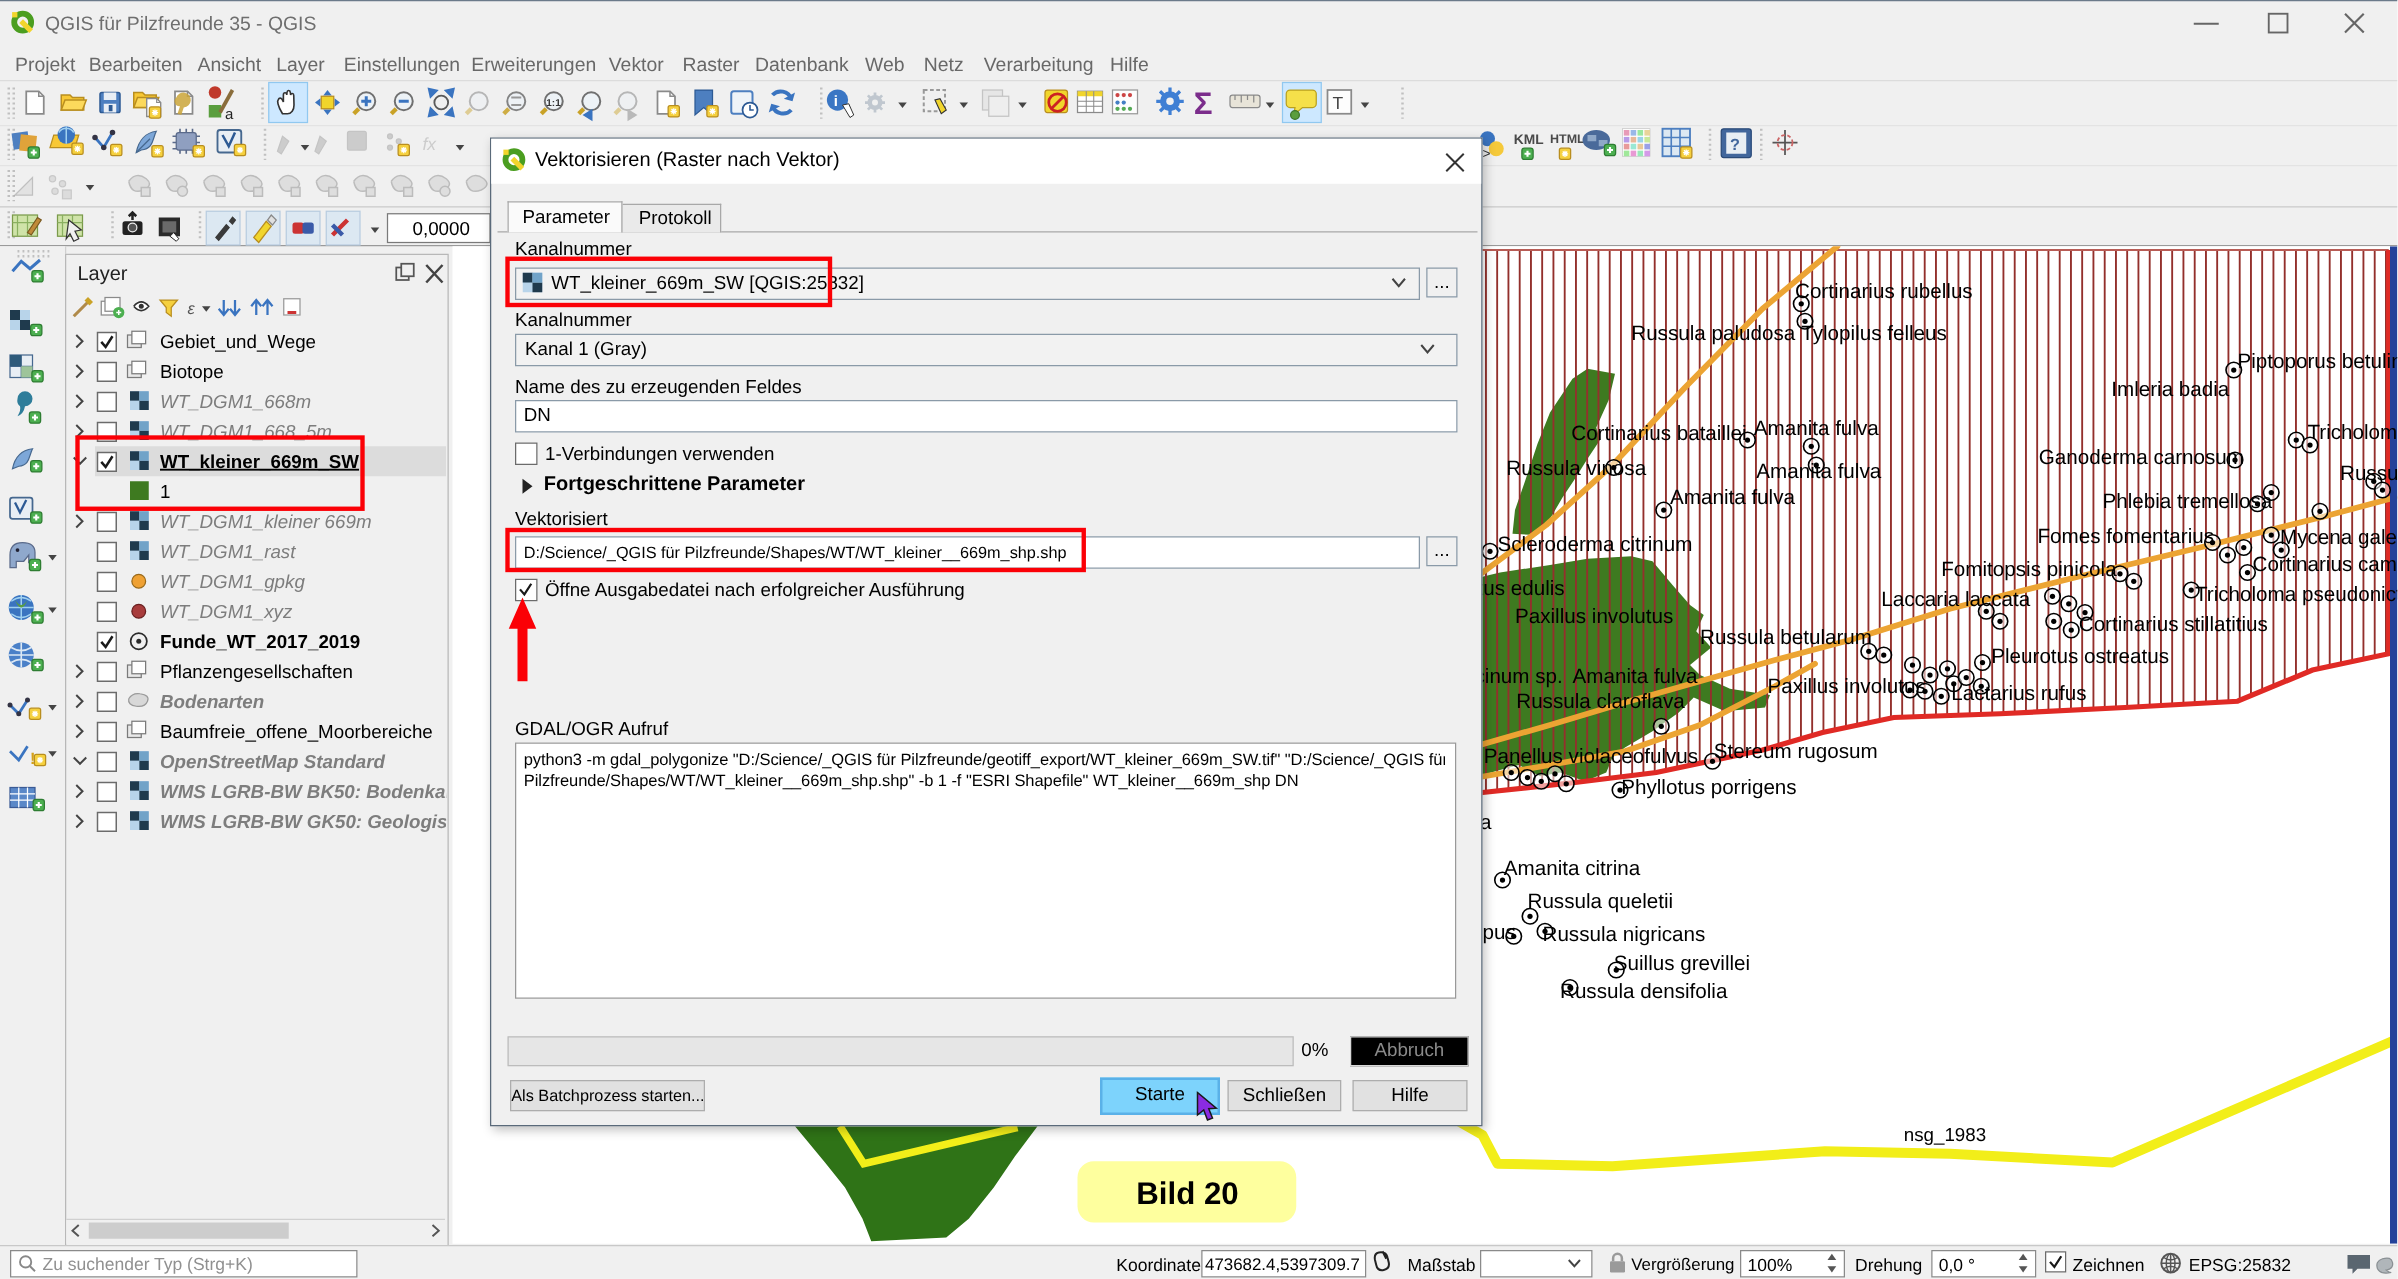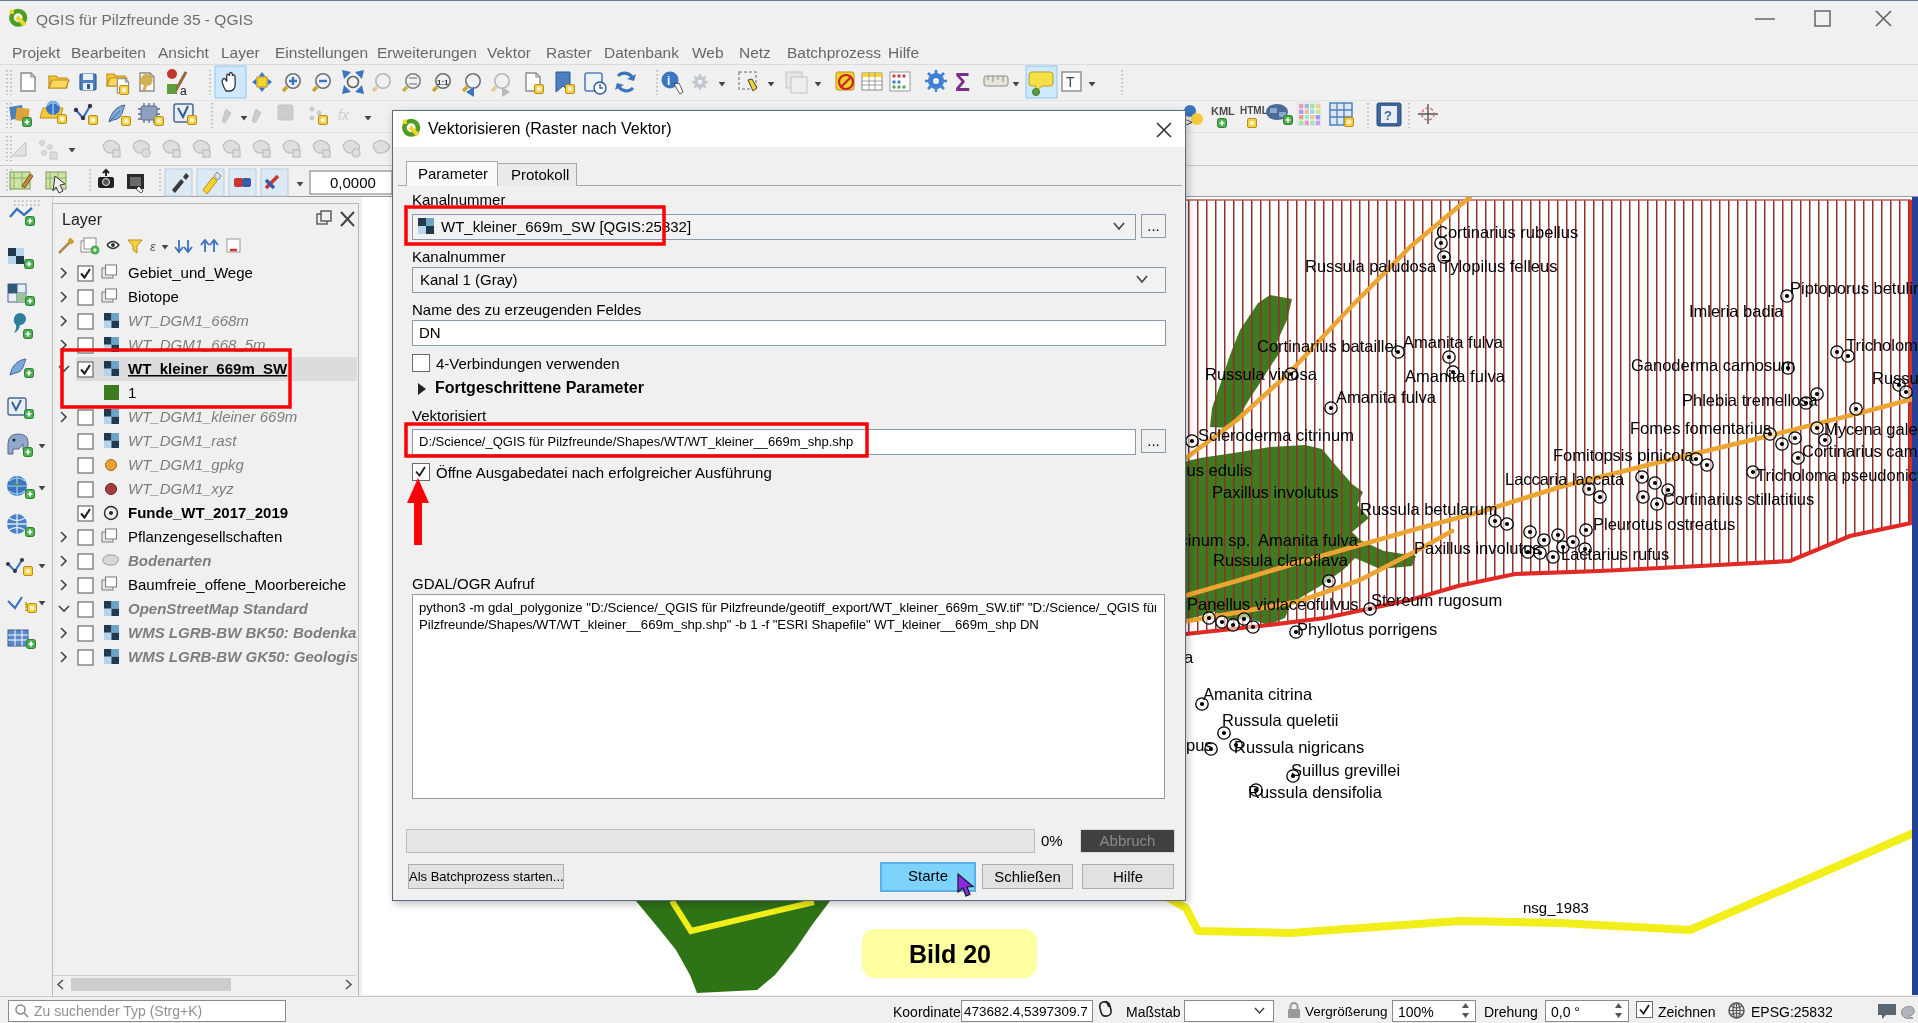--- a/index.html
+++ b/index.html
@@ -28,21 +28,21 @@
 <span class="mi" style="left:71px">Bearbeiten</span>
 <span class="mi" style="left:158px">Ansicht</span>
 <span class="mi" style="left:221px">Layer</span>
 <span class="mi" style="left:275px">Einstellungen</span>
 <span class="mi" style="left:377px">Erweiterungen</span>
 <span class="mi" style="left:487px">Vektor</span>
 <span class="mi" style="left:546px">Raster</span>
 <span class="mi" style="left:604px">Datenbank</span>
 <span class="mi" style="left:692px">Web</span>
 <span class="mi" style="left:739px">Netz</span>
-<span class="mi" style="left:787px">Batchprozess</span>
+<span class="mi" style="left:787px">Verarbeitung</span>
 <span class="mi" style="left:888px">Hilfe</span>
 <div class="abs" style="left:0;top:64px;width:1918px;height:1px;background:#dcdcdc"></div>
 <div class="abs" style="left:0;top:100px;width:1918px;height:1px;background:#e3e3e3"></div>
 <div class="abs" style="left:0;top:132px;width:1918px;height:1px;background:#e3e3e3"></div>
 <div class="abs" style="left:0;top:165px;width:1918px;height:1px;background:#c9c9c9"></div>
 <div class="abs" style="left:0;top:196px;width:1918px;height:1px;background:#9a9a9a"></div>
 
 <svg class="abs" style="left:0;top:64px" width="1918" height="133" viewBox="0 64 1918 133">
 <defs>
 <g id="mag">
@@ -814,40 +814,40 @@
 <div class="lbl" style="left:19px;top:137px">Kanalnummer</div>
 <div class="abs" style="left:19px;top:156px;width:752px;height:24px;background:#f2f2f2;border:1px solid #8a9aa8"></div>
 <div class="lbl" style="left:27px;top:160px">Kanal 1 (Gray)</div>
 <svg class="abs" style="left:742px;top:163px" width="14" height="10" viewBox="0 0 14 10">
       <path d="M2,2 L7,8 L12,2" fill="none" stroke="#444" stroke-width="1.6"></path>
     </svg>
 <div class="lbl" style="left:19px;top:190px">Name des zu erzeugenden Feldes</div>
 <div class="abs" style="left:19px;top:209px;width:752px;height:24px;background:#fff;border:1px solid #8a9aa8"></div>
 <div class="lbl" style="left:26px;top:213px">DN</div>
 <div class="abs" style="left:19px;top:243px;width:16px;height:16px;background:#fff;border:1px solid #6b6b6b"></div>
-<div class="lbl" style="left:43px;top:244px">4-Verbindungen verwenden</div>
+<div class="lbl" style="left:43px;top:244px">1-Verbindungen verwenden</div>
 <svg class="abs" style="left:24px;top:271px" width="10" height="14" viewBox="0 0 10 14">
       <path d="M1,1 L9,7 L1,13 Z" fill="#222"></path>
     </svg>
 <div class="lbl" style="left:42px;top:268px;font-weight:bold;font-size:16px">Fortgeschrittene Parameter</div>
 <div class="lbl" style="left:19px;top:296px">Vektorisiert</div>
 <div class="abs" style="left:19px;top:318px;width:722px;height:24px;background:#fff;border:1px solid #8a9aa8"></div>
 <div class="lbl" style="left:26px;top:323px;font-size:13px">D:/Science/_QGIS für Pilzfreunde/Shapes/WT/WT_kleiner__669m_shp.shp</div>
 <div class="btn" style="left:748px;top:318px;width:23px;height:22px;background:#f0f0f0;border-color:#8a9aa8"><span style="position:relative;top:2px">...</span></div>
 <div class="abs" style="left:19px;top:352px;width:16px;height:16px;background:#fff;border:1px solid #6b6b6b"></div>
 <svg class="abs" style="left:21px;top:354px" width="13" height="13" viewBox="0 0 13 13">
       <path d="M2,6.5 L5.5,10.5 L11,2" fill="none" stroke="#1a1a1a" stroke-width="1.8"></path>
     </svg>
 <div class="lbl" style="left:43px;top:353px">Öffne Ausgabedatei nach erfolgreicher Ausführung</div>
 <div class="lbl" style="left:19px;top:464px">GDAL/OGR Aufruf</div>
 <div class="abs" style="left:19px;top:483px;width:751px;height:203px;background:#fff;border:1px solid #999"></div>
 <div class="abs" style="left:26px;top:489px;width:737px;font-size:13.2px;line-height:16.5px;letter-spacing:-0.05px;color:#000;white-space:nowrap;overflow:hidden">python3 -m gdal_polygonize "D:/Science/_QGIS für Pilzfreunde/geotiff_export/WT_kleiner_669m_SW.tif" "D:/Science/_QGIS für<br>Pilzfreunde/Shapes/WT/WT_kleiner__669m_shp.shp" -b 1 -f "ESRI Shapefile" WT_kleiner__669m_shp DN</div>
 <div class="abs" style="left:13px;top:718px;width:627px;height:22px;background:#e6e6e6;border:1px solid #bcbcbc"></div>
 <div class="lbl" style="left:648px;top:721px">0%</div>
-<div class="btn" style="left:687px;top:718px;width:93px;height:22px;background:#404040;border-color:#d9d9d9;color:#8a8a8a;font-size:15px;line-height:22px">Abbruch</div>
+<div class="btn" style="left:687px;top:718px;width:93px;height:22px;background:#000000;border-color:#d9d9d9;color:#8a8a8a;font-size:15px;line-height:22px">Abbruch</div>
 <div class="btn" style="left:15px;top:753px;width:154px;height:23px;line-height:23px;white-space:nowrap;overflow:hidden;font-size:13px">Als Batchprozess starten...</div>
 <div class="btn" style="left:487px;top:751px;width:92px;height:26px;background:#7dd3fc;border:2px solid #5ab1e8;line-height:23px">Starte</div>
 <div class="btn" style="left:589px;top:753px;width:89px;height:23px;line-height:23px">Schließen</div>
 <div class="btn" style="left:689px;top:753px;width:90px;height:23px;line-height:23px">Hilfe</div>
 <svg class="abs" style="left:562px;top:762px;z-index:6" width="20" height="26" viewBox="0 0 20 26">
       <path d="M3,1 L3,19 L8,15 L11,23 L15,21.5 L12,14 L18,13.5 Z" fill="#8a2be2" stroke="#1a1a1a" stroke-width="1.2"></path>
     </svg>
 </div>
 
 <div class="abs" style="left:0;top:996px;width:1918px;height:27px;background:#f0f0f0;border-top:1px solid #c8c8c8;z-index:7"></div>

